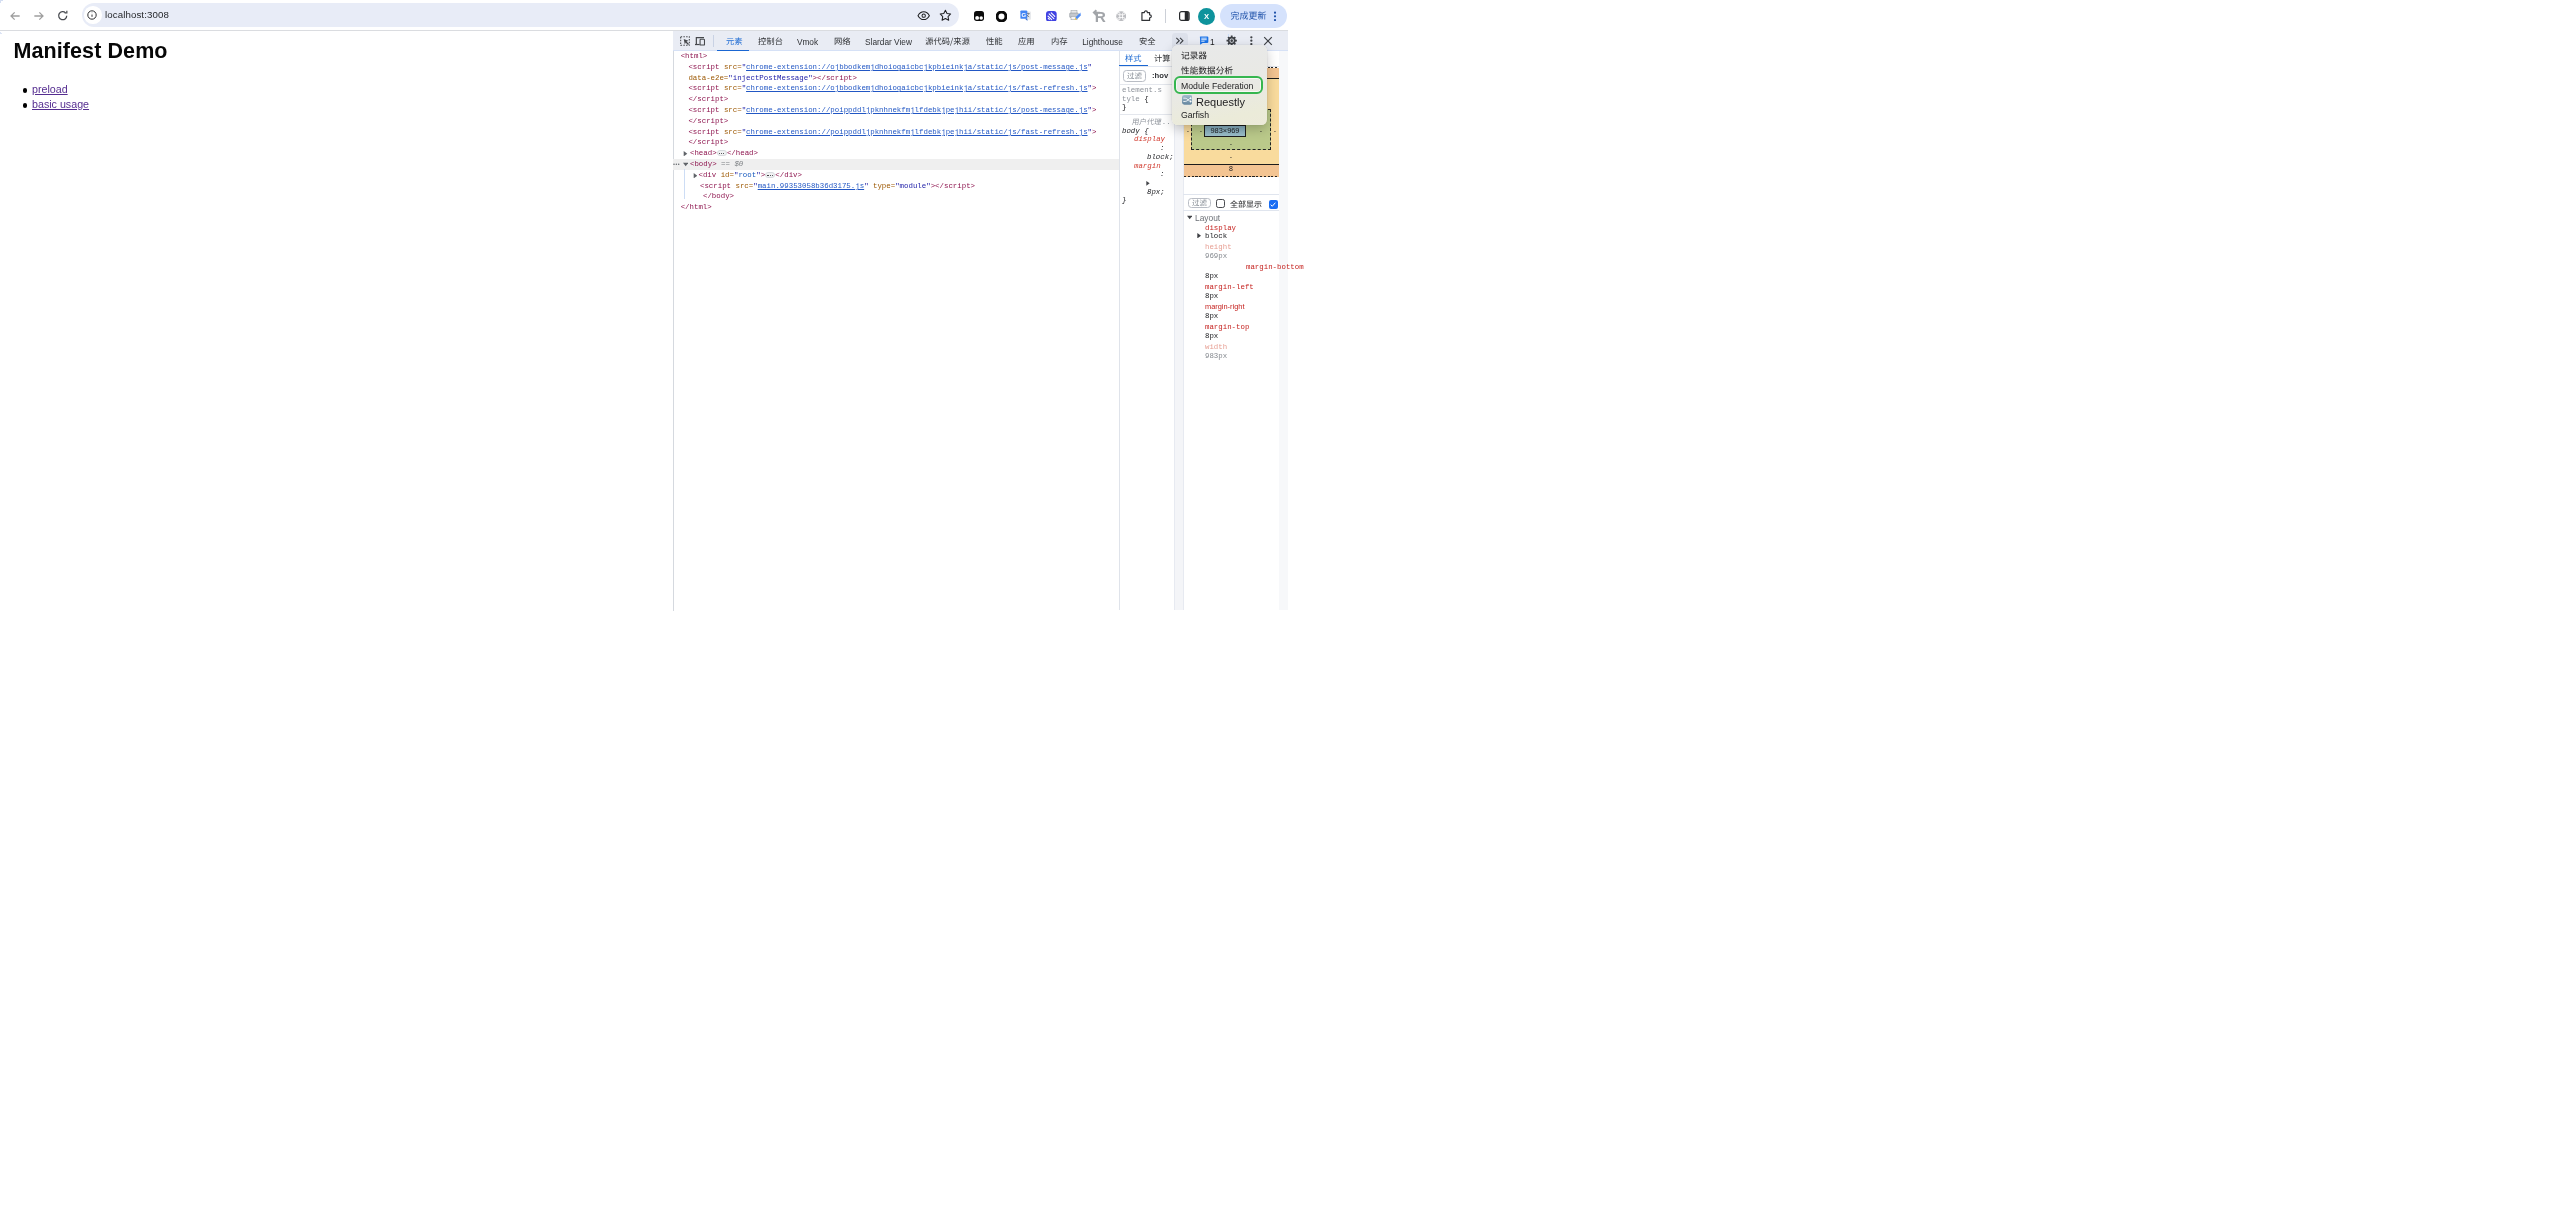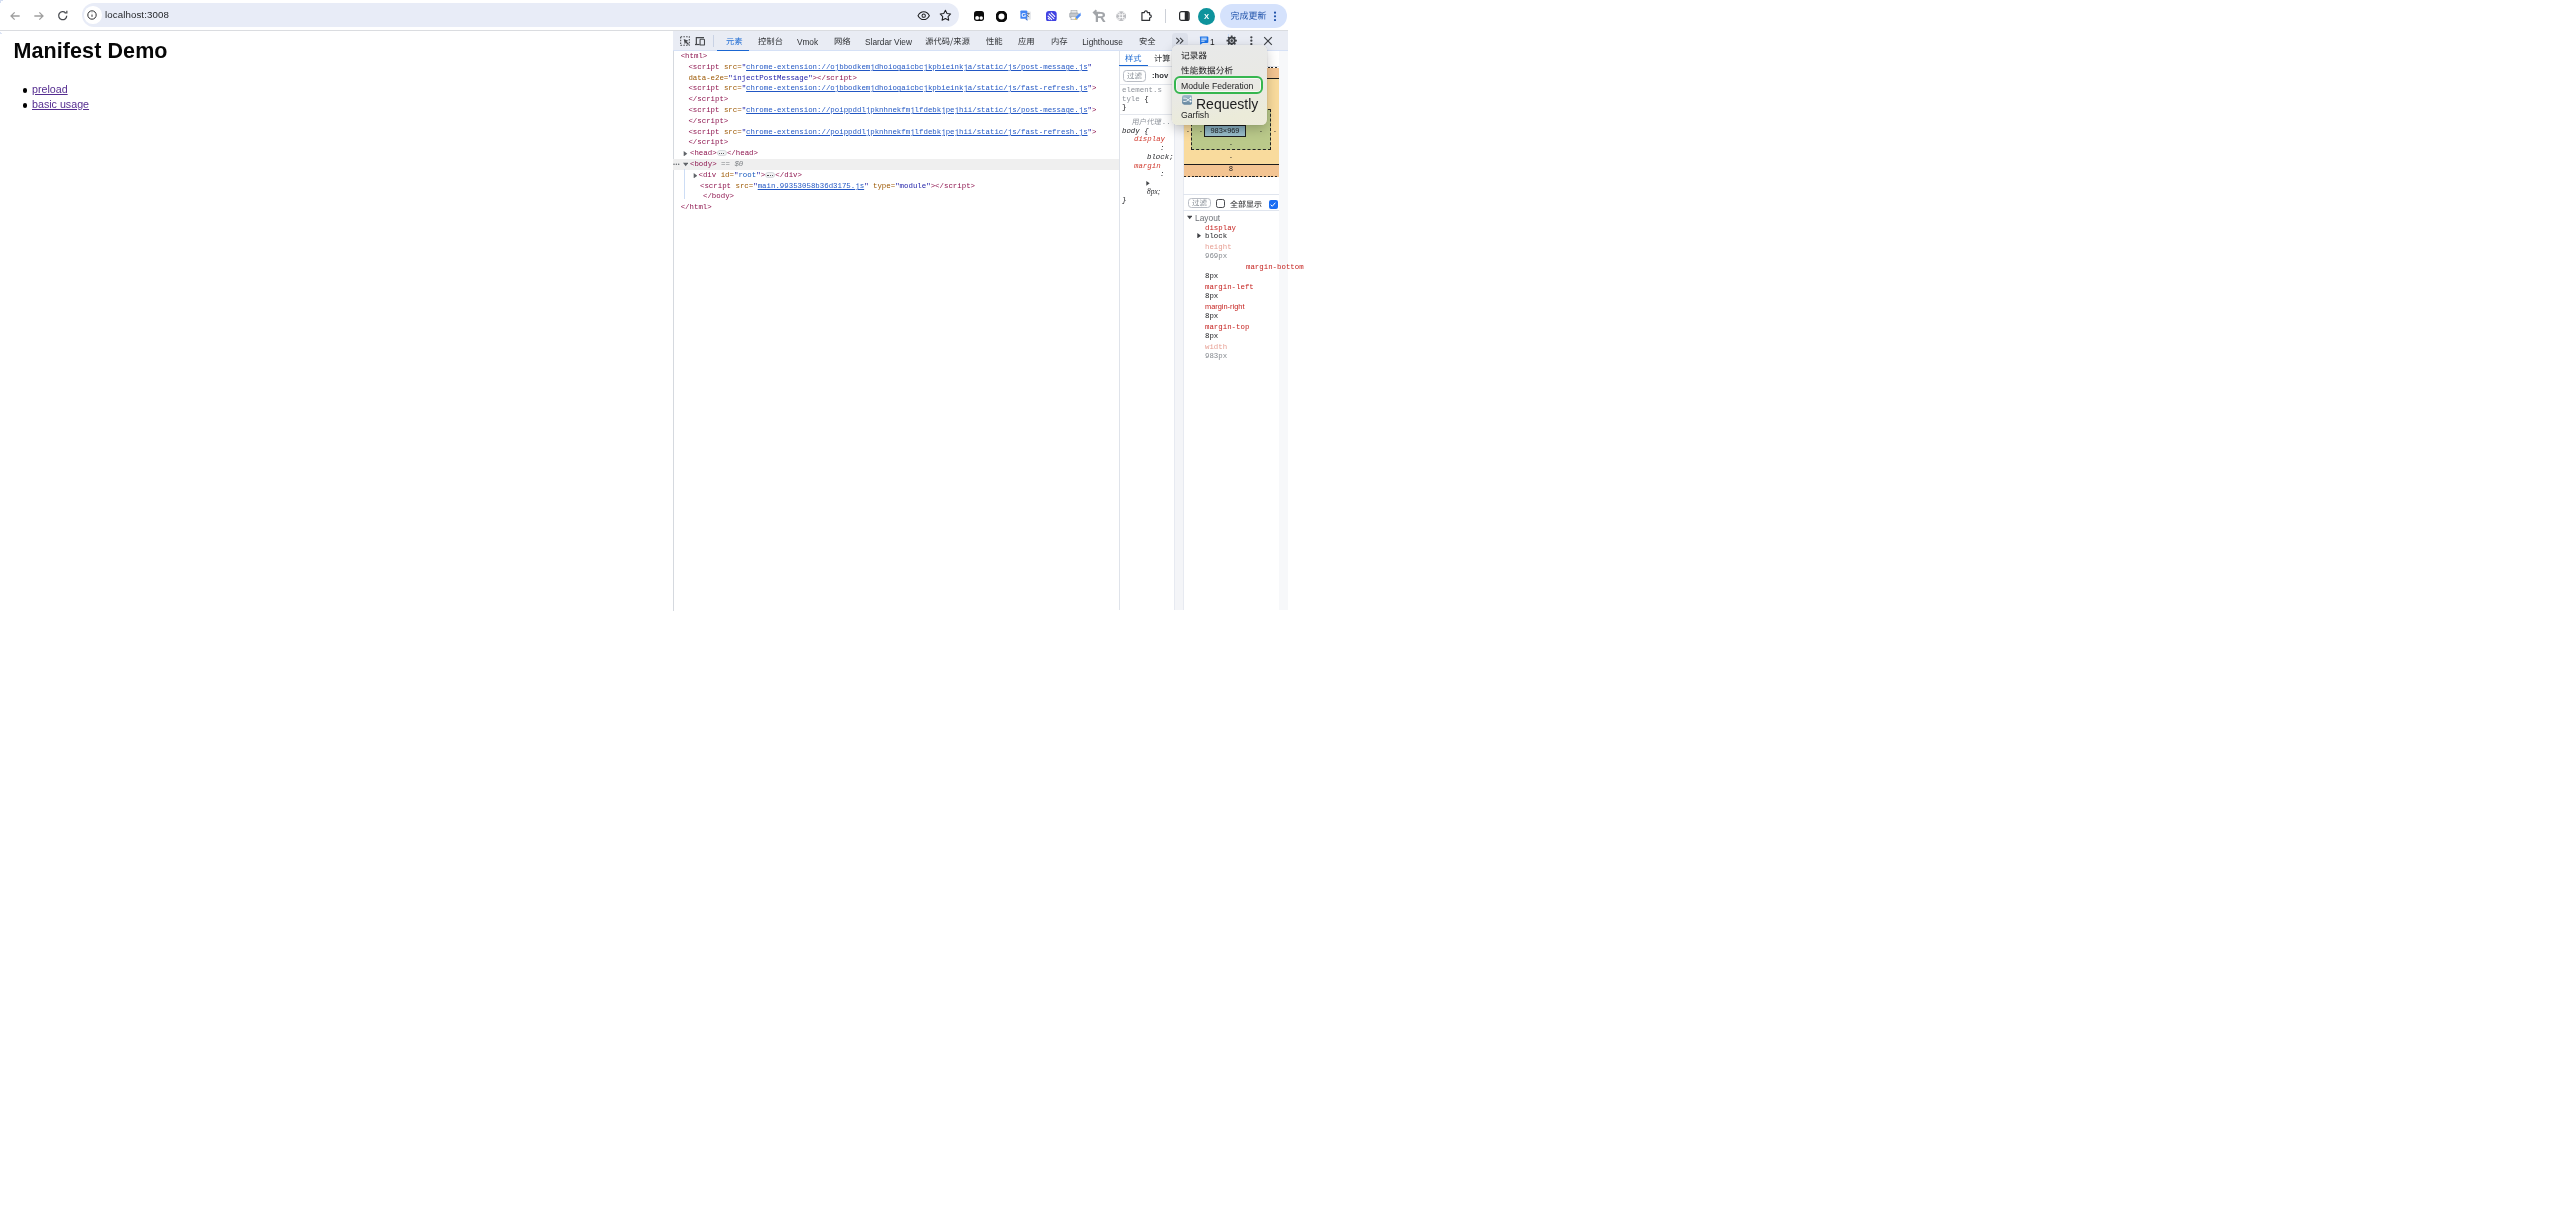--- a/index.html
+++ b/index.html
@@ -288,21 +288,21 @@
 <div class="abs" style="left:1162px;top:118px;font-family:Liberation Mono,monospace;font-size:7.4px;line-height:8.7px;white-space:pre;color:#8c9199;font-style:italic">..</div>
 <div class="abs" style="left:1122px;top:127px;font-family:Liberation Mono,monospace;font-size:7.4px;line-height:8.7px;white-space:pre;font-style:italic;color:#27282c">body {</div>
 <div class="abs" style="left:1134px;top:135px;font-family:Liberation Mono,monospace;font-size:7.4px;line-height:8.7px;white-space:pre;font-style:italic;color:#d13c30">display</div>
 <div class="abs" style="left:1160px;top:144px;font-family:Liberation Mono,monospace;font-size:7.4px;line-height:8.7px;white-space:pre;font-style:italic;color:#27282c">:</div>
 <div class="abs" style="left:1147px;top:153px;font-family:Liberation Mono,monospace;font-size:7.4px;line-height:8.7px;white-space:pre;font-style:italic;color:#27282c">block;</div>
 <div class="abs" style="left:1134px;top:162px;font-family:Liberation Mono,monospace;font-size:7.4px;line-height:8.7px;white-space:pre;font-style:italic;color:#d13c30">margin</div>
 <div class="abs" style="left:1160px;top:170px;font-family:Liberation Mono,monospace;font-size:7.4px;line-height:8.7px;white-space:pre;font-style:italic;color:#27282c">:</div>
 <svg width="4" height="4.7" viewBox="0 0 6 7" class="abs" style="left:1146px;top:181px" fill="#44464a">
     <path d="M0.5 0 5.5 3.5 0.5 7z"></path>
   </svg>
-<div class="abs" style="left:1147px;top:188px;font-family:Liberation Serif, serif;font-size:7.4px;line-height:8.7px;white-space:pre;font-style:italic;color:#27282c">8px;</div>
+<div class="abs" style="left:1147px;top:188px;font-family:Liberation Mono, monospace;font-size:7.4px;line-height:8.7px;white-space:pre;font-style:italic;color:#27282c">8px;</div>
 <div class="abs" style="left:1122px;top:196px;font-family:Liberation Mono,monospace;font-size:7.4px;line-height:8.7px;white-space:pre;font-style:italic;color:#27282c">}</div>
 <div class="abs" style="left:1174px;top:51px;width:9.7px;height:559px;background:#f4f5f8;border-left:0.7px solid #e7eaf1;border-right:0.7px solid #e7eaf1"></div>
 <div class="abs" style="left:1279px;top:51px;width:9.2px;height:559px;background:#f7f8fa"></div>
 <div class="abs" style="left:1184px;top:68px;width:95px;height:109px;background:#f9db9d"></div>
 <div class="abs" style="left:1184px;top:68px;width:95px;height:10px;background:#f3c492"></div>
 <div class="abs" style="left:1184px;top:164px;width:95px;height:13px;background:#f3c492"></div>
 <div class="abs" style="left:1184px;top:78px;width:95px;height:0.8px;background:#1c1c1c"></div>
 <div class="abs" style="left:1184px;top:164px;width:95px;height:0.8px;background:#1c1c1c"></div>
 <div class="abs" style="left:1184px;top:67px;width:95px;height:0.7px;background:repeating-linear-gradient(90deg,#222 0 2.1px,rgba(0,0,0,0) 2.1px 3.8px)"></div>
 <div class="abs" style="left:1184px;top:176px;width:95px;height:0.8px;background:repeating-linear-gradient(90deg,#222 0 2.1px,rgba(0,0,0,0) 2.1px 3.8px)"></div>
@@ -380,14 +380,14 @@
     <rect width="31" height="29" rx="7" fill="url(#rq)"></rect>
     <g stroke="#fff" stroke-width="2.4" fill="none" stroke-linecap="round">
       <path d="M5 9.5h4.5c7.5 0 9.5 10 17 10"></path>
       <path d="M5 19.5h4.5c7.5 0 9.5-10 17-10"></path>
     </g>
     <g fill="#fff">
       <path d="M24 6 29 9.5l-5 3.5z"></path>
       <path d="M24 16 29 19.5l-5 3.5z"></path>
     </g>
   </svg>
-<div class="abs" style="left:1196px;top:96px;font-size:14px;color:#1d1d1f">Requestly</div>
+<div class="abs" style="left:1196px;top:96px;font-size:11px;color:#1d1d1f">Requestly</div>
 <div class="abs" style="left:1181px;top:110px;font-size:8.7px;color:#1d1d1f">Garfish</div>
 
 </body></html>

